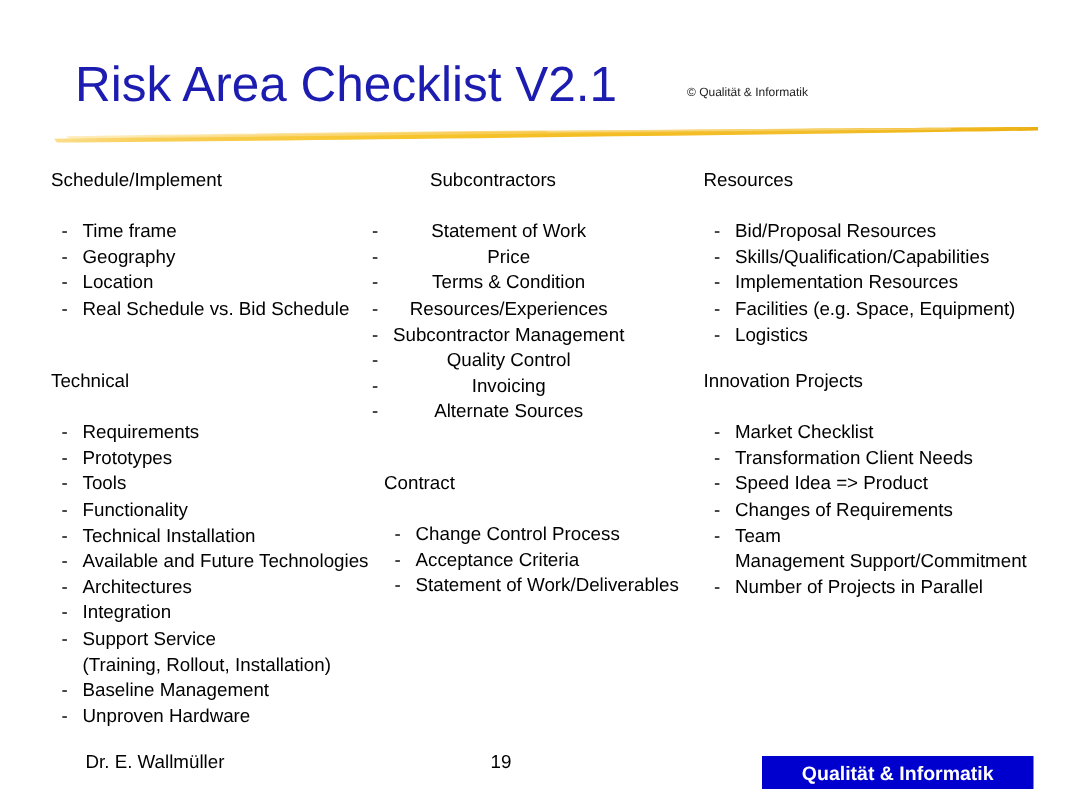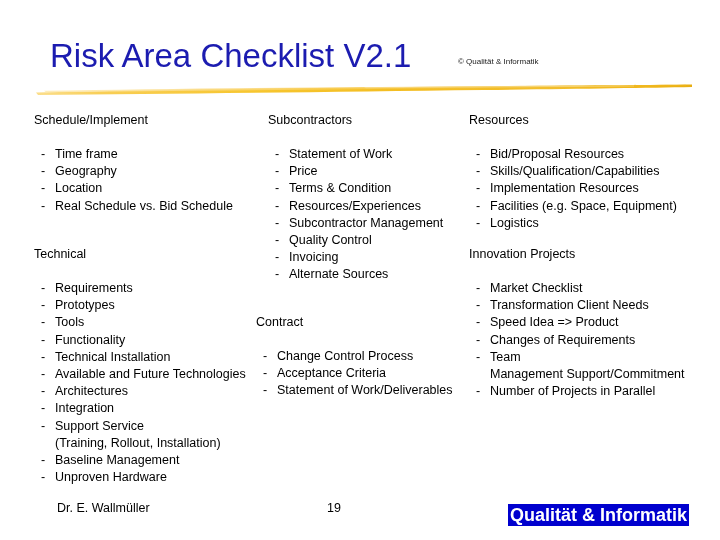--- a/index.html
+++ b/index.html
@@ -95,21 +95,21 @@
   }
   .item.nodash {
     padding-left: 21px;
   }
   .item.cont {
     padding-left: 21px;
   }
 
   
   #col-schedule   { left: 34px;  top: 112px; }
-  #col-sub        { left: 268px; top: 112px; }
+  #col-sub        { left: 241px; top: 112px; text-align: center; }
   #col-resources  { left: 469px; top: 112px; }
   #col-technical  { left: 34px;  top: 246px; }
   #col-contract   { left: 256px; top: 314px; }
   #col-innovation { left: 469px; top: 246px; }
 
   .head-gap { height: 17px; }
 
   
   #footer {
     position: absolute;
@@ -135,21 +135,21 @@
     white-space: nowrap;
   }
   #footer-logo {
     position: absolute;
     left: 508px;
     top: 504px;
     width: 181px;
     height: 22px;
     background: #0000CE;
     color: #ffffff;
-    font-size: 18px;
+    font-size: 13px;
     font-weight: bold;
     display: flex;
     align-items: center;
     justify-content: center;
     white-space: nowrap;
   }
 </style>
 </head>
 <body>
 

